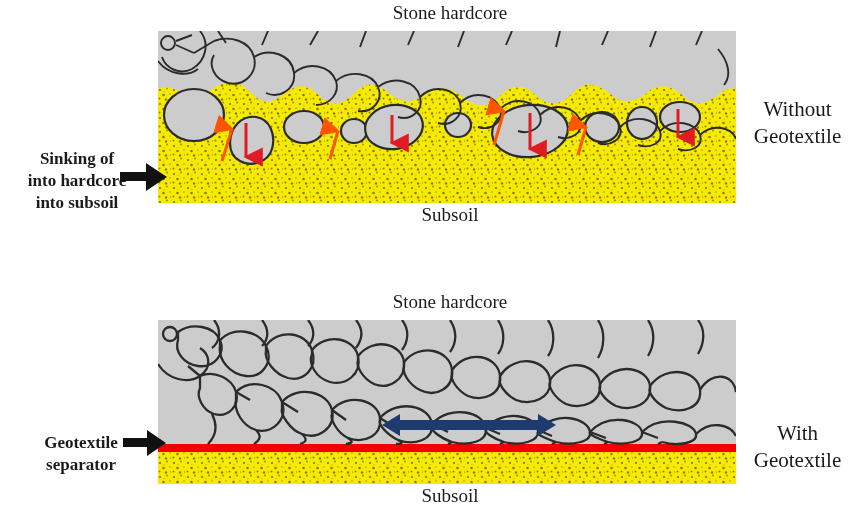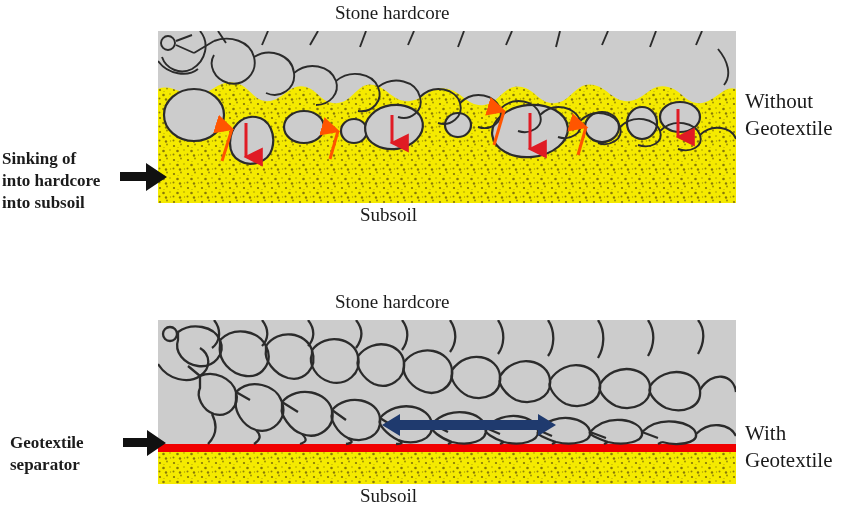--- a/index.html
+++ b/index.html
@@ -7,27 +7,27 @@
     width:850px;height:515px;
     background:#ffffff;
     font-family:"Liberation Serif","DejaVu Serif",serif;
     overflow:hidden;
     position:relative;
   }
   .stage{position:absolute;left:0;top:0;width:850px;height:515px;}
   .lbl{
     position:absolute;
     color:#1b1b1b;
-    text-align:left;
+    text-align:center;
     line-height:1.18;
     white-space:pre-line;
   }
   .lbl-top-title{left:335px;top:2px;width:230px;font-size:19px;}
   .lbl-top-bottom{left:360px;top:204px;width:180px;font-size:19px;}
-  .lbl-right-1{left:745px;top:88px;width:105px;font-size:21px;line-height:1.3;}
+  .lbl-right-1{left:745px;top:96px;width:105px;font-size:21px;line-height:1.3;}
   .lbl-left-1{left:2px;top:148px;width:150px;font-size:17px;font-weight:bold;line-height:1.3;}
   .lbl-bot-title{left:335px;top:291px;width:230px;font-size:19px;}
   .lbl-bot-bottom{left:360px;top:485px;width:180px;font-size:19px;}
   .lbl-right-2{left:745px;top:376px;width:105px;font-size:21px;line-height:1.3;margin-top:44px;}
   .lbl-left-2{left:10px;top:432px;width:142px;font-size:17px;font-weight:bold;line-height:1.3;}
   svg{display:block;}
   .diagram{position:absolute;}
   #diagram-without{left:158px;top:31px;}
   #diagram-with{left:158px;top:320px;}
   .pointer-arrow{position:absolute;}

